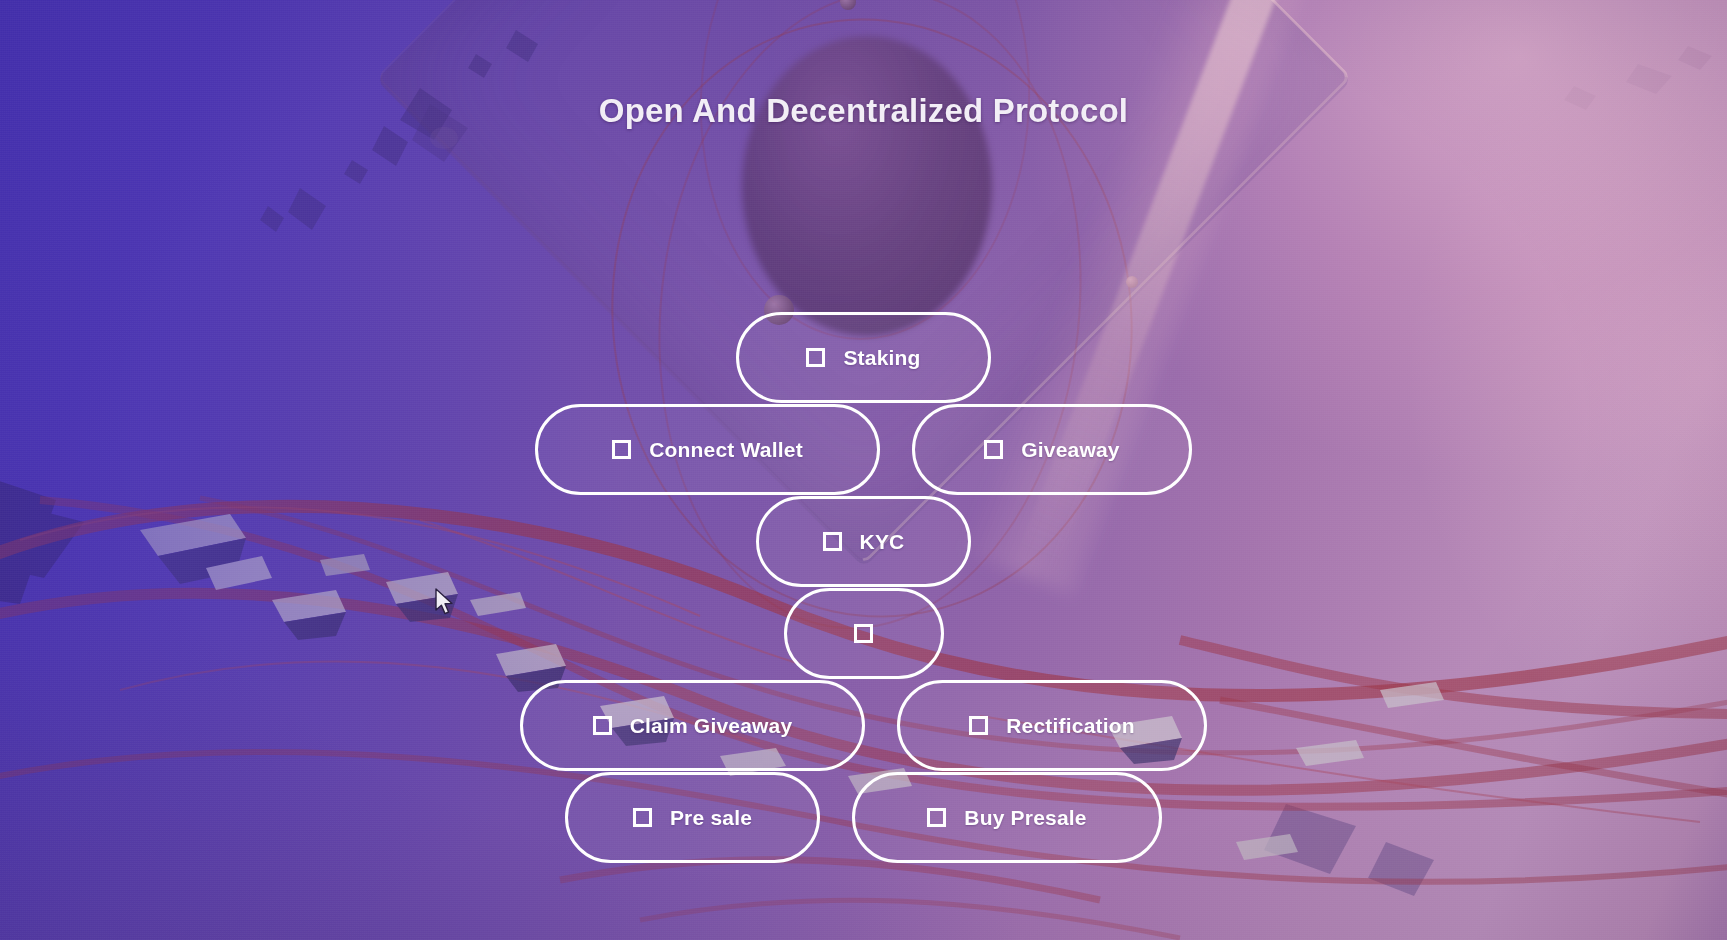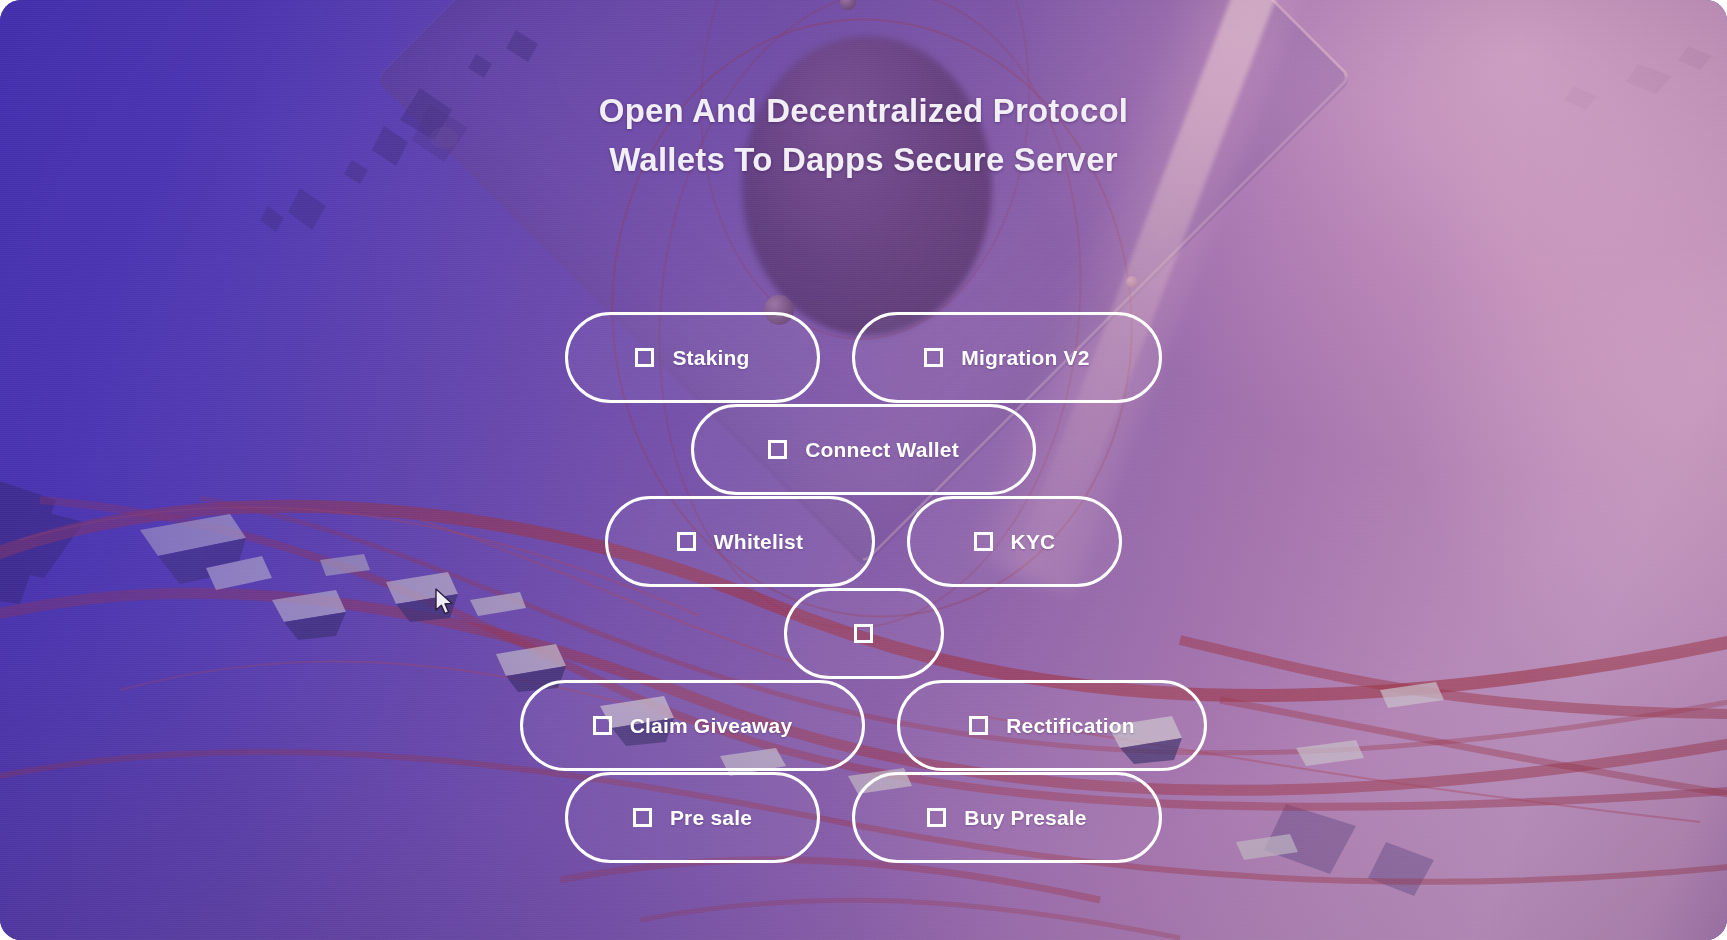--- a/index.html
+++ b/index.html
@@ -11,21 +11,20 @@
     overflow: hidden;
     font-family: "Liberation Sans", sans-serif;
   }
 
   #stage {
     position: relative;
     width: 1727px;
     height: 940px;
     overflow: hidden;
     background: #5a3f9e;
-    border-radius: 21px;
   }
 
   
 
   .bg-layer { position: absolute; inset: 0; pointer-events: none; }
 
   
   #bg-base {
     background:
       linear-gradient(112deg,
@@ -348,45 +347,40 @@
 
   <div class="bg-layer" id="bg-glow-left"></div>
   <div class="bg-layer" id="bg-glow-right"></div>
   <div class="bg-layer" id="bg-vignette"></div>
   <div class="bg-layer" id="bg-grain"></div>
 
   <div id="content">
 
     <h1 id="headline">
       <span class="hl">Open And Decentralized Protocol</span>
-      <span class="hl">Wallets To Dapps Secure Server</span>
     </h1>
 
     <div id="pill-grid">
         <div class="pill-row">
           <div class="pill w-255">
             <span class="box"></span>
             <span class="lbl">Staking</span>
           </div>
-          <div class="pill w-310">
-            <span class="box"></span>
-            <span class="lbl">Migration V2</span>
-          </div>
         </div>
         <div class="pill-row">
           <div class="pill w-345">
             <span class="box"></span>
             <span class="lbl">Connect Wallet</span>
           </div>
-        </div>
-        <div class="pill-row">
-          <div class="pill w-270">
-            <span class="box"></span>
-            <span class="lbl">Whitelist</span>
-          </div>
+          <div class="pill w-280">
+            <span class="box"></span>
+            <span class="lbl">Giveaway</span>
+          </div>
+        </div>
+        <div class="pill-row">
           <div class="pill w-215">
             <span class="box"></span>
             <span class="lbl">KYC</span>
           </div>
         </div>
         <div class="pill-row">
           <div class="pill w-160 empty">
             <span class="box"></span>
           </div>
         </div>

